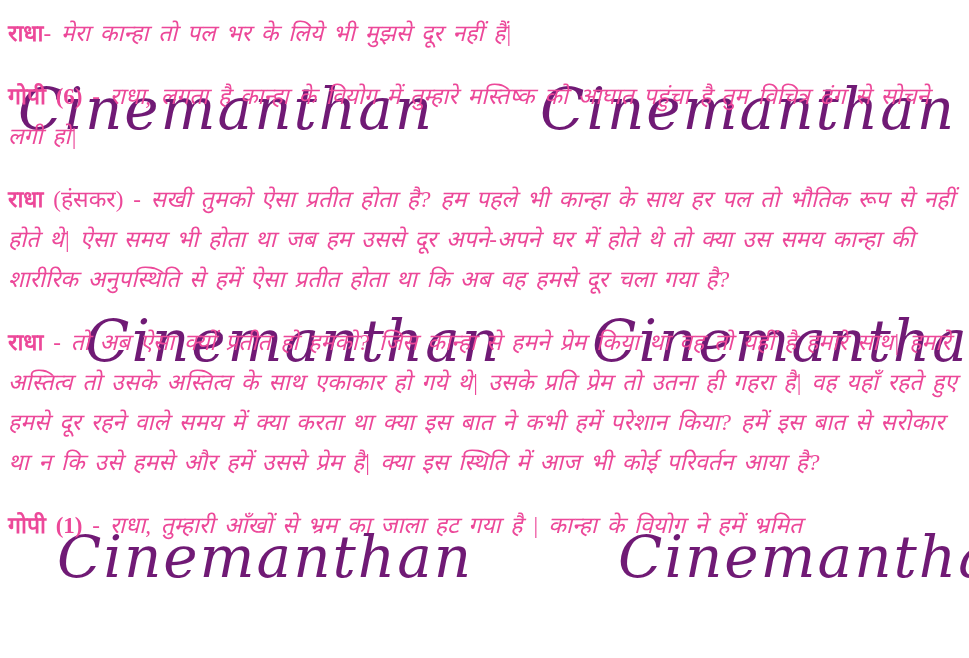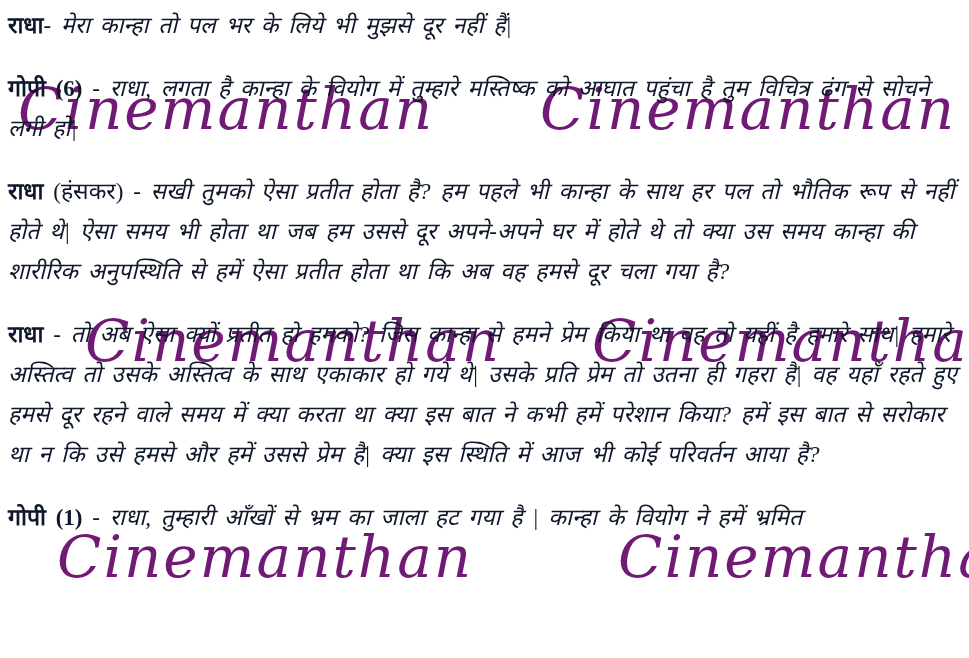--- a/index.html
+++ b/index.html
@@ -33,22 +33,22 @@
   .wm-2 { left: 540px; top: 80px;  }
   .wm-3 { left: 85px;  top: 312px; }
   .wm-4 { left: 592px; top: 312px; }
   .wm-5 { left: 57px;  top: 528px; }
   .wm-6 { left: 618px; top: 528px; }
 
   
   .page-text {
     position: relative;
     z-index: 1;
-    padding: 6px 8px 0 8px;
-    color: #0f172a;
+    padding: 14px 8px 0 8px;
+    color: #ec4899;
     font-size: 23px;
     line-height: 40px;
     word-spacing: 4px;
   }
   .para {
     margin: 0 0 23px 0;
     white-space: pre-wrap;
   }
   .speaker {
     font-weight: bold;

